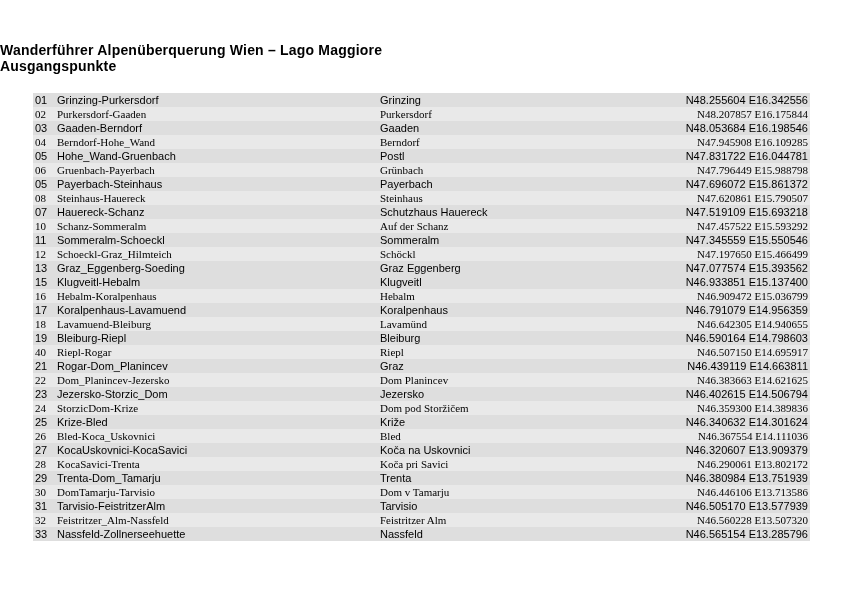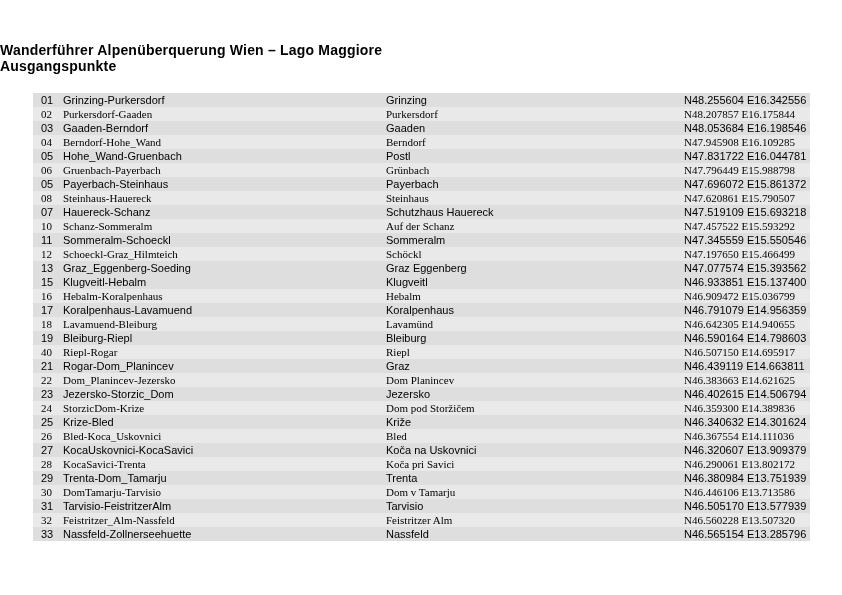--- a/index.html
+++ b/index.html
@@ -42,37 +42,37 @@
     height: 14px;
     font-size: 11px;
     line-height: 14px;
     white-space: nowrap;
   }
   .stripe-a { background: var(--stripe-a, #dedede); }
   .stripe-b { background: var(--stripe-b, #e9e9e9); font-family: Liberation Serif, serif; }
   .c-num {
     width: 22px;
     flex: 0 0 22px;
-    padding-left: 8px;
+    padding-left: 2px;
     overflow: hidden;
   }
   .c-route {
     width: 323px;
     flex: 0 0 323px;
     overflow: hidden;
   }
   .c-loc {
     width: 298px;
     flex: 0 0 298px;
     overflow: hidden;
   }
   .c-coord {
     flex: 1 1 auto;
     text-align: right;
-    padding-right: 16px;
+    padding-right: 2px;
     overflow: hidden;
   }
 </style>
 </head>
 <body style="--stripe-a: #dedede; --stripe-b: #e9e9e9; background: rgb(255, 255, 255); color: rgb(0, 0, 0);">
 
 <div class="page">
   <div class="title-block">
     <div>Wanderführer Alpenüberquerung Wien – Lago Maggiore</div>
     <div>Ausgangspunkte</div>

